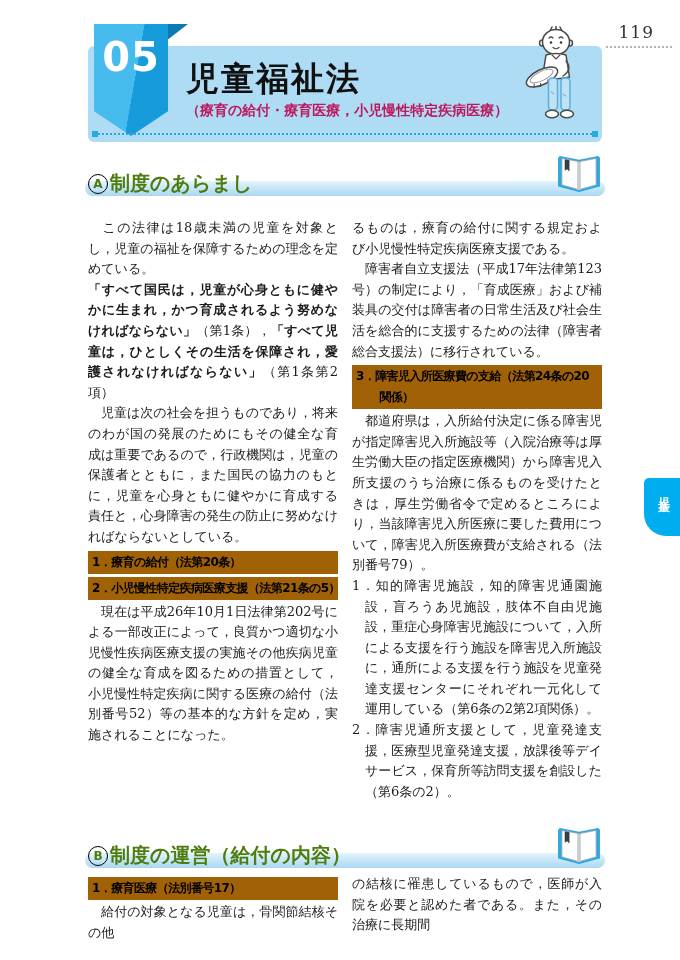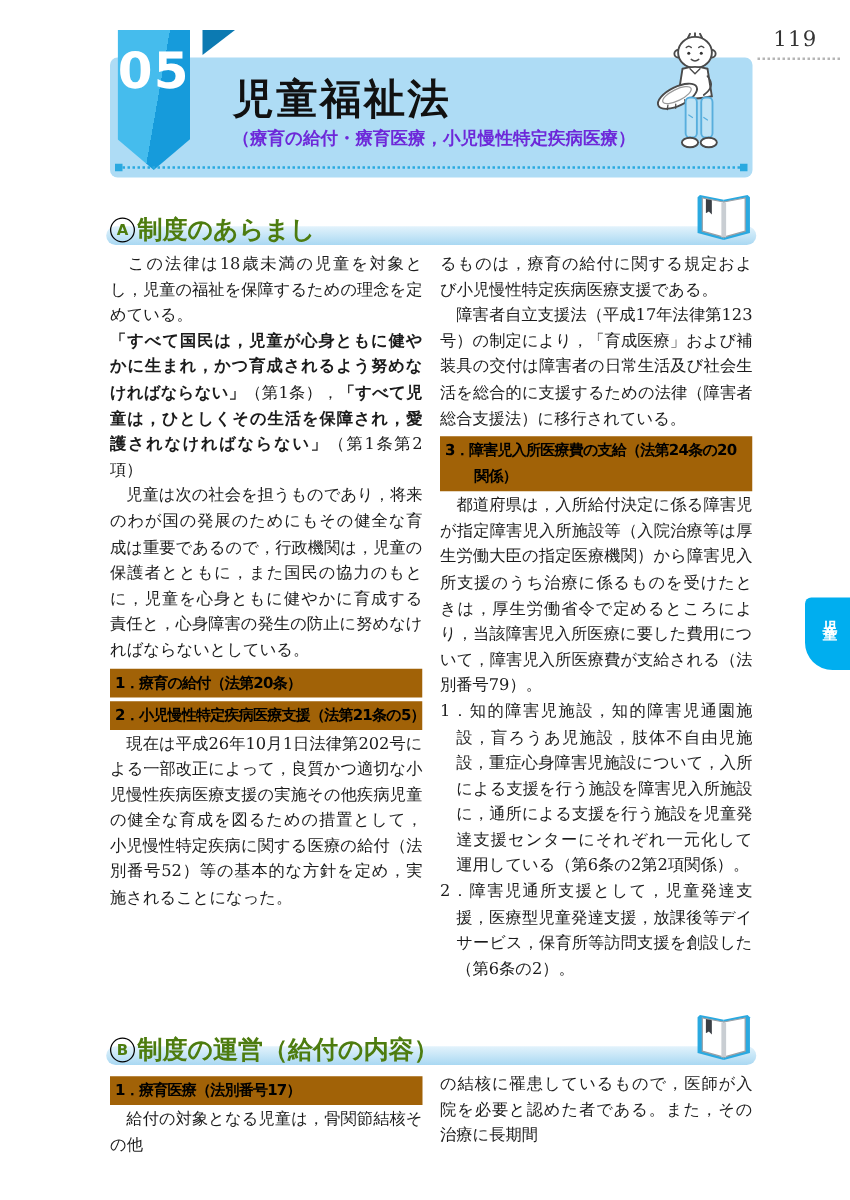--- a/index.html
+++ b/index.html
@@ -9,44 +9,44 @@
   .pageno{position:absolute;top:22px;right:26px;font-size:17px;color:#333;letter-spacing:1px;}
   .pageno-rule{position:absolute;top:46px;right:8px;width:66px;border-bottom:2px dotted #b5b5b5;}
   .side-tab{position:absolute;right:0;top:478px;width:36px;height:58px;background:#00aeef;border-radius:5px 0 0 22px;}
   .side-tab span{writing-mode:vertical-rl;color:#fff;font-family:"DejaVu Sans",sans-serif;font-weight:bold;font-size:12px;letter-spacing:3px;position:absolute;top:9px;left:11px;}
 
   .content{position:absolute;left:88px;top:0;width:514px;}
 
   
   .chap{position:relative;margin-top:46px;height:96px;background:#aedcf5;border-radius:6px;}
   .badge-fold{position:absolute;left:74px;top:-22px;width:0;height:0;border-top:20px solid #0c7ab2;border-right:26px solid transparent;}
-  .badge{position:absolute;left:6px;top:-22px;width:58px;height:112px;background:linear-gradient(100deg,#45bced 54%,#169bdb 54%);clip-path:polygon(0 0,100% 0,100% 78%,50% 100%,0 78%);text-align:center;}
+  .badge{position:absolute;left:6px;top:-22px;width:74px;height:112px;background:linear-gradient(100deg,#45bced 54%,#169bdb 54%);clip-path:polygon(0 0,100% 0,100% 78%,50% 100%,0 78%);text-align:center;}
   .badge span{display:inline-block;margin-top:10px;color:#fff;font-family:"DejaVu Sans",sans-serif;font-weight:bold;font-size:40px;letter-spacing:1px;}
   .chap-titles{position:absolute;left:98px;top:14px;}
   .chap-title{font-family:"DejaVu Sans",sans-serif;font-weight:bold;font-size:33px;line-height:38px;color:#111;letter-spacing:2px;}
-  .chap-sub{font-family:"DejaVu Sans",sans-serif;font-weight:bold;font-size:14px;margin-top:4px;color:#6d28d9;}
+  .chap-sub{font-family:"DejaVu Sans",sans-serif;font-weight:bold;font-size:14px;margin-top:4px;color:#be185d;}
   .dotted-rule{position:absolute;left:10px;right:10px;bottom:7px;border-bottom:2px dotted #2aa9e0;}
   .dotted-rule::before,.dotted-rule::after{content:"";position:absolute;top:-2px;width:6px;height:6px;background:#2aa9e0;}
   .dotted-rule::before{left:-6px;}
   .dotted-rule::after{right:-6px;}
   .illustration{position:absolute;right:10px;top:-20px;}
 
   
   .section-head{position:relative;height:36px;}
   .section-head.a{margin-top:20px;}
   .section-head.b{margin-top:0;}
   .section-bar{position:absolute;left:-3px;right:-3px;bottom:2px;height:15px;border-radius:8px;background:linear-gradient(#e3f3fc,#a9d8f2);}
   .section-title{position:absolute;left:0;right:0;bottom:1px;text-align:left;font-family:"DejaVu Sans",sans-serif;font-weight:bold;font-size:20px;color:#4d7c0f;}
   .marker{display:inline-flex;align-items:center;justify-content:center;width:18px;height:18px;border:1.6px solid #000;border-radius:50%;font-size:12px;vertical-align:2px;margin-right:2px;}
   .section-book{position:absolute;right:0;bottom:0;}
 
   
   .cols{display:flex;gap:14px;margin-top:4px;}
   .col{width:250px;}
-  .col-a{height:616px;overflow:hidden;}
+  .col-a{height:616px;overflow:hidden;margin-top:16px;}
   .col p{margin:0;font-size:13px;line-height:20.6px;text-align:justify;}
   .b{font-weight:bold;}
   .subhead{background:#a16207;font-family:"DejaVu Sans",sans-serif;font-weight:bold;font-size:12px;letter-spacing:-0.6px;line-height:21px;margin:3px 0 2px;padding:1px 2px 1px 4px;color:#000;white-space:nowrap;}
   .subhead.wrap{white-space:normal;padding-left:calc(4px + 1.95em);text-indent:-1.95em;}
   .hang{padding-left:1em;text-indent:-1em;}
 </style>
 </head>
 <body>
 
 <div class="pageno">119</div>

